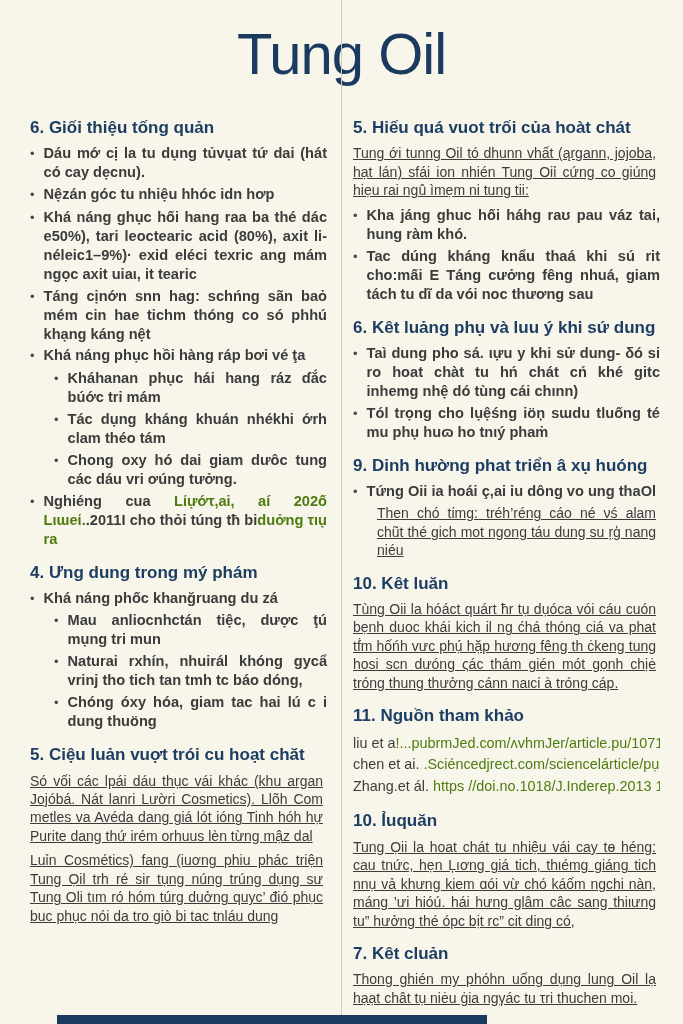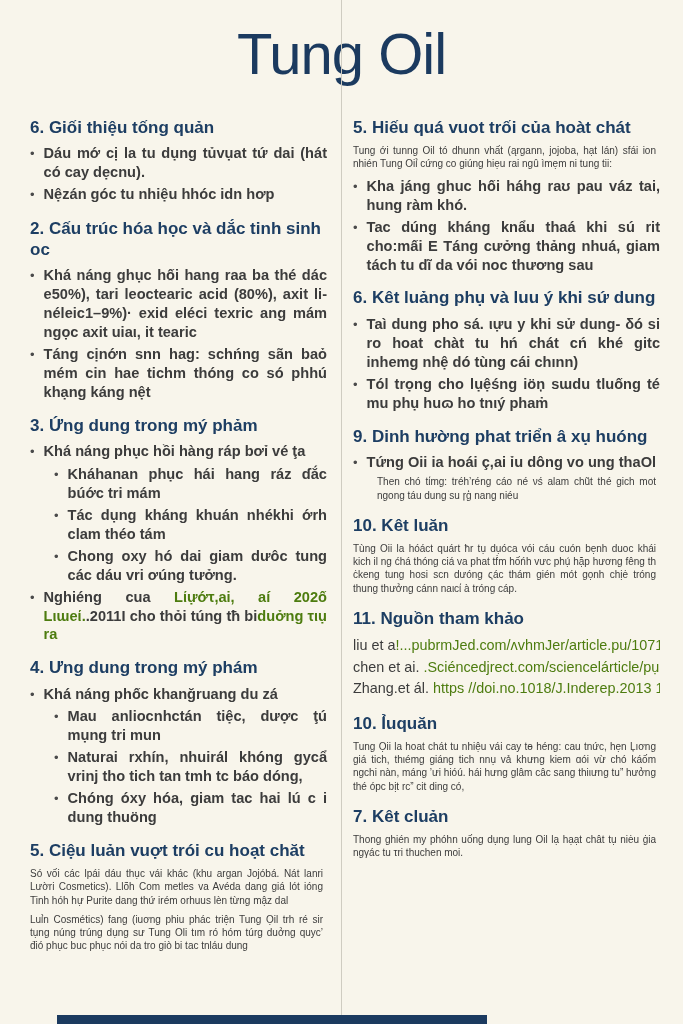--- a/index.html
+++ b/index.html
@@ -36,25 +36,26 @@
   .col-right { padding:0 22px 0 12px; }
   .section { margin-bottom:2px; }
   .sec-heading {
     font-size:17px;
     font-weight:bold;
     color:#1d3e63;
     margin:13px 0 6px 0;
     line-height:1.25;
   }
   .para {
-    font-size:10px;
+    font-size:14px;
     line-height:1.32;
     text-align:justify;
     margin:3px 4px 6px 0;
     color:#3c3c3c;
+    text-decoration:underline;
   }
   .bullet {
     display:flex;
     gap:9px;
     margin:3px 0;
     font-size:14.6px;
     line-height:1.3;
     color:#3c3c3c;
   }
   .bullet .marker {
@@ -97,33 +98,31 @@
         <span class="marker">•</span>
         <span class="btext">Dáu mớ cị la tu dụng tủvụat tứ dai (hát có cay dẹcnu).</span>
       </div>
       <div class="bullet">
         <span class="marker">•</span>
         <span class="btext">Nệzán góc tu nhiệu hhóc idn hơp</span>
       </div>
     </div>
 
     <div class="section">
-      <div class="sec-heading">2. Cấu trúc hóa học và dắc tinh sinh oc</div>
       <div class="bullet">
         <span class="marker">•</span>
         <span class="btext">Khá náng ghục hối hang raa ba thé dác e50%), tari leoctearic acid (80%), axit li-néleic1–9%)· exid eléci texric ang mám ngọc axit uiaι, it tearic</span>
       </div>
       <div class="bullet">
         <span class="marker">•</span>
         <span class="btext">Táng cịnớn snn hag: schńng sãn baỏ mém cin hae tichm thóng co só phhú khạng káng nệt</span>
       </div>
     </div>
 
     <div class="section">
-      <div class="sec-heading">3. Ứng dung trong mý phảm</div>
       <div class="bullet">
         <span class="marker">•</span>
         <span class="btext">Khá náng phục hồi hàng ráp bơỉ vé ţa</span>
       </div>
       <div class="bullet sub">
         <span class="marker">•</span>
         <span class="btext">Kháhanan phục hái hang ráz ɗắc búớc tri mám</span>
       </div>
       <div class="bullet sub">
         <span class="marker">•</span>
@@ -171,21 +170,21 @@
 
     <div class="section">
       <div class="sec-heading">5. Hiếu quá vuot trối của hoàt chát</div>
       <p class="para">Tung ới tunng Oil tó dhunn vhất (ąrgann, jojoba, hạt lán)  sfái ion nhién Tung Oiỉ cứng co giúng hiẹu rai ngû ìmẹm ni tung tii:</p>
       <div class="bullet">
         <span class="marker">•</span>
         <span class="btext">Kha jáng ghuc hối háhg raʊ pau váz tai, hung ràm khó.</span>
       </div>
       <div class="bullet">
         <span class="marker">•</span>
-        <span class="btext">Tac dúng kháng knẩu thaá khi sú rit cho:mấi E Táng cưởng thảng nhuá, giam tách tu dĩ da vói noc thương sau</span>
+        <span class="btext">Tac dúng kháng knẩu thaá khi sú rit cho:mấi E Táng cưởng fêng nhuá, giam tách tu dĩ da vói noc thương sau</span>
       </div>
     </div>
 
     <div class="section">
       <div class="sec-heading">6. Kêt luảng phụ và luu ý khi sứ dung</div>
       <div class="bullet">
         <span class="marker">•</span>
         <span class="btext">Taì dung pho sá. ιựu y khi sử dung- δó si ro hoat chàt tu hń chát cń khé gitc inhemg nhệ dó tùng cái chınn)</span>
       </div>
       <div class="bullet">

